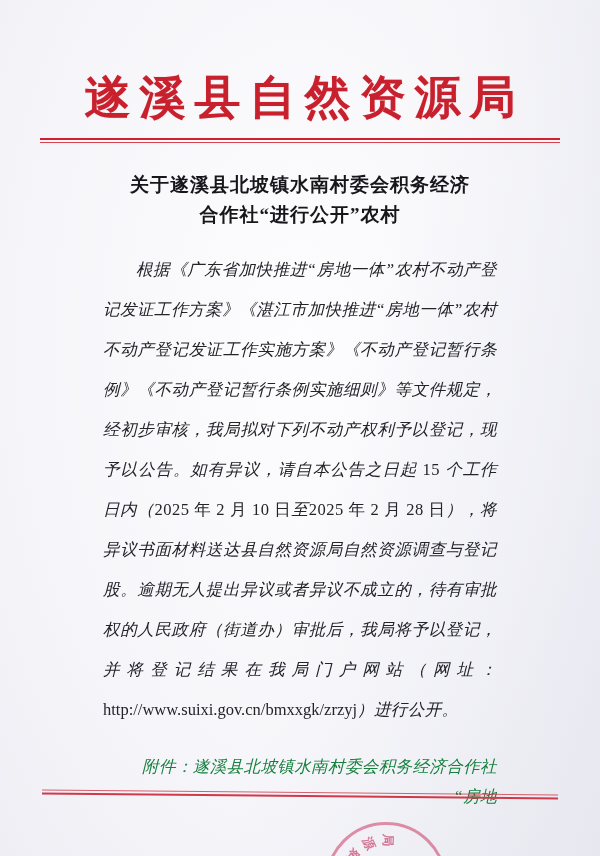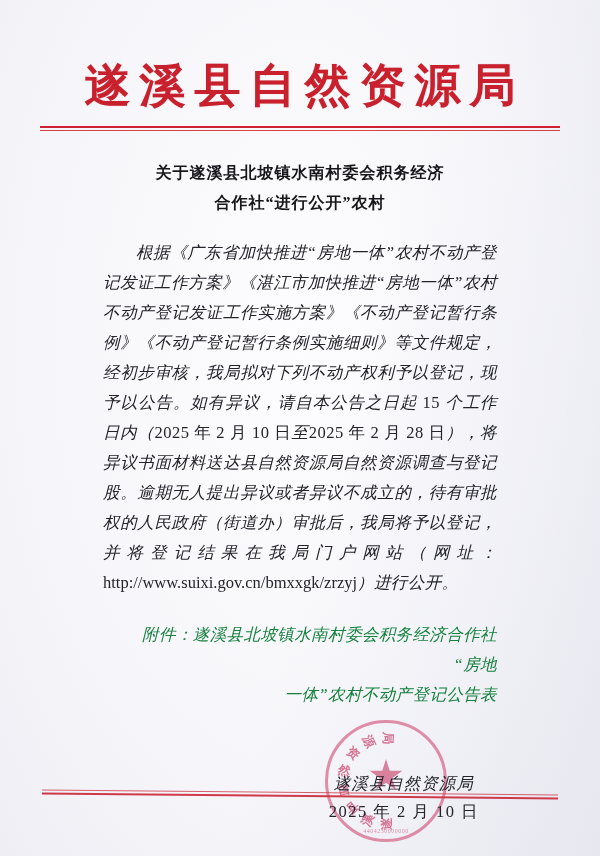--- a/index.html
+++ b/index.html
@@ -27,21 +27,21 @@
     content: "";
     position: absolute;
     inset: 0;
     background: linear-gradient(105deg, rgba(255,255,255,0) 55%, rgba(225,226,236,0.55) 100%);
     pointer-events: none;
   }
 
   .sheet {
     position: absolute;
     inset: 0;
-    padding: 4px;
+    padding: 16px;
   }
 
   
   .letterhead {
     text-align: center;
     padding-top: 56px;
   }
   .letterhead-title {
     font-family: "Liberation Serif", "DejaVu Serif", serif;
     font-weight: 700;
@@ -67,33 +67,33 @@
   }
   .letterhead-rule i.a { top: 0; height: 2px; }
   .letterhead-rule i.b { top: 4px; height: 1px; opacity: .85; }
 
   
   .doc-title {
     margin: 26px auto 0;
     width: 460px;
     text-align: center;
     font-weight: 700;
-    font-size: 16px;
+    font-size: 19px;
     line-height: 30px;
     letter-spacing: 1px;
     color: #16161b;
   }
   .doc-title .tl { display: block; }
 
   
   .body-block {
     margin: 20px auto 0;
     width: 394px;
     font-size: 16.5px;
-    line-height: 30px;
+    line-height: 40px;
     text-align: justify;
     text-justify: inter-character;
     font-style: italic;
     letter-spacing: .4px;
     color: #23232a;
   }
   .body-block p {
     margin: 0;
   }
   .body-block p.indent {
@@ -231,21 +231,21 @@
 
   <div class="doc-title">
     <span class="tl">关于遂溪县北坡镇水南村委会积务经济</span>
     <span class="tl">合作社“进行公开”农村</span>
   </div>
 
   <div class="body-block">
     <p class="indent"><span>根据《广东省加快推进“房地一体”农村不动产登记发证工作方案》《湛江市加快推进“房地一体”农村不动产登记发证工作实施方案》《不动产登记暂行条例》《不动产登记暂行条例实施细则》等文件规定，经初步审核，我局拟对下列不动产权利予以登记，现予以公告。如有异议，请自本公告之日起 </span><span class="num">15</span><span> 个工作日内（</span><span class="num">2025 年 2 月 10 日</span><span>至</span><span class="num">2025 年 2 月 28 日</span><span>），将异议书面材料送达县自然资源局自然资源调查与登记股。逾期无人提出异议或者异议不成立的，待有审批权的人民政府（街道办）审批后，我局将予以登记，并将登记结果在我局门户网站（网址：</span><span class="url">http://www.suixi.gov.cn/bmxxgk/zrzyj</span><span>）进行公开。</span></p>
   </div>
 
-  <div class="attachment"><span>附件：</span><span>遂溪县北坡镇水南村委会积务经济合作社“房地</span><span class="cont">一体”农村不动产登记公告表</span></div>
+  <div class="attachment"><span>附件：</span><span>遂溪县北坡镇水南村委会积务经济合作社“房地</span></div>
 
   <div class="sign-area">
 
     <div class="seal">
       <div class="ring-text" id="seal-arc">
           <span style="transform: rotate(-181.875deg) translate(0px, -43px) rotate(90deg) translate(-50%, -50%);">遂</span>
           <span style="transform: rotate(-155.625deg) translate(0px, -43px) rotate(90deg) translate(-50%, -50%);">溪</span>
           <span style="transform: rotate(-129.375deg) translate(0px, -43px) rotate(90deg) translate(-50%, -50%);">县</span>
           <span style="transform: rotate(-103.125deg) translate(0px, -43px) rotate(90deg) translate(-50%, -50%);">自</span>
           <span style="transform: rotate(-76.875deg) translate(0px, -43px) rotate(90deg) translate(-50%, -50%);">然</span>

